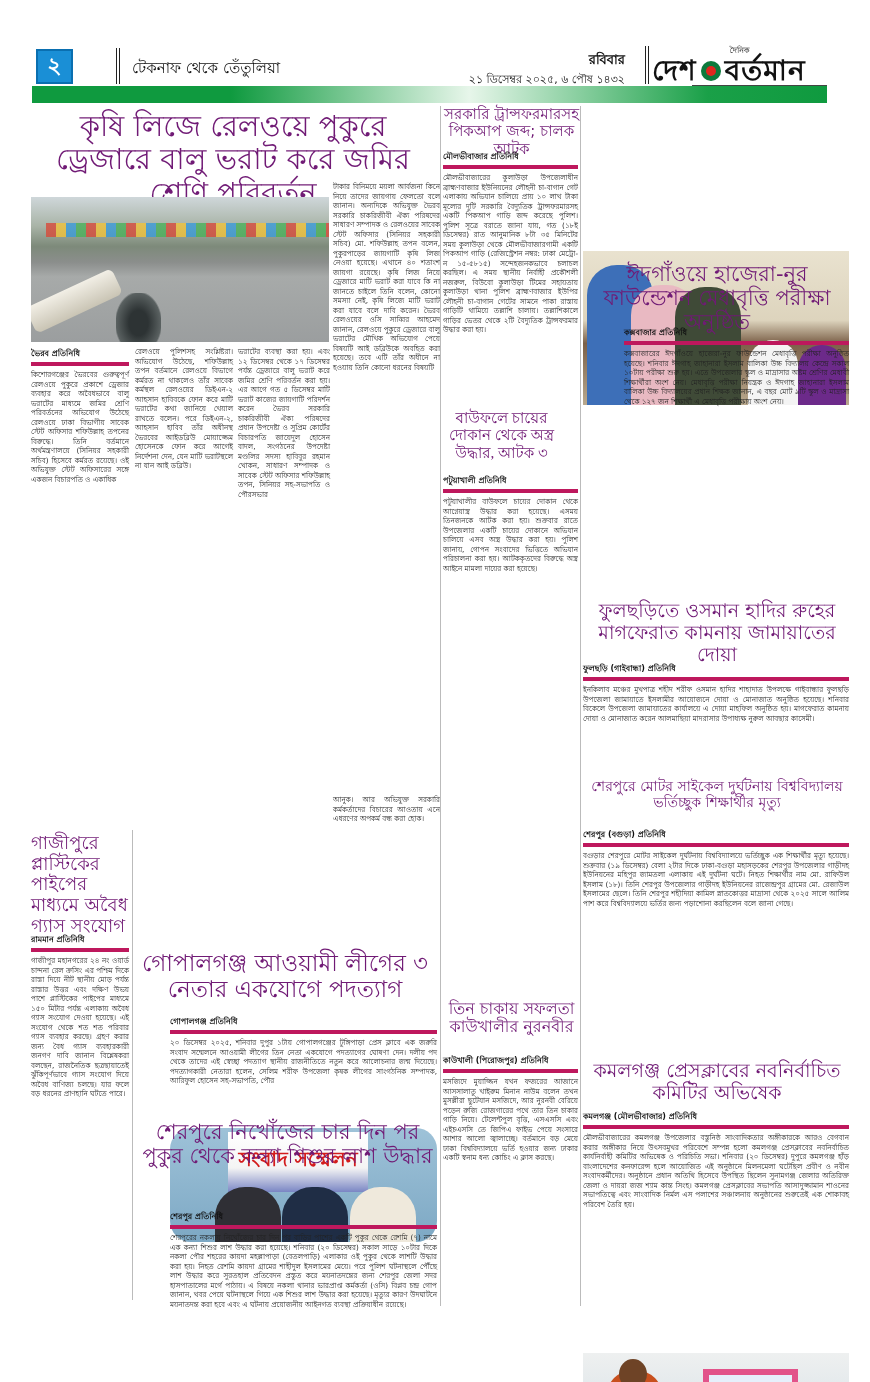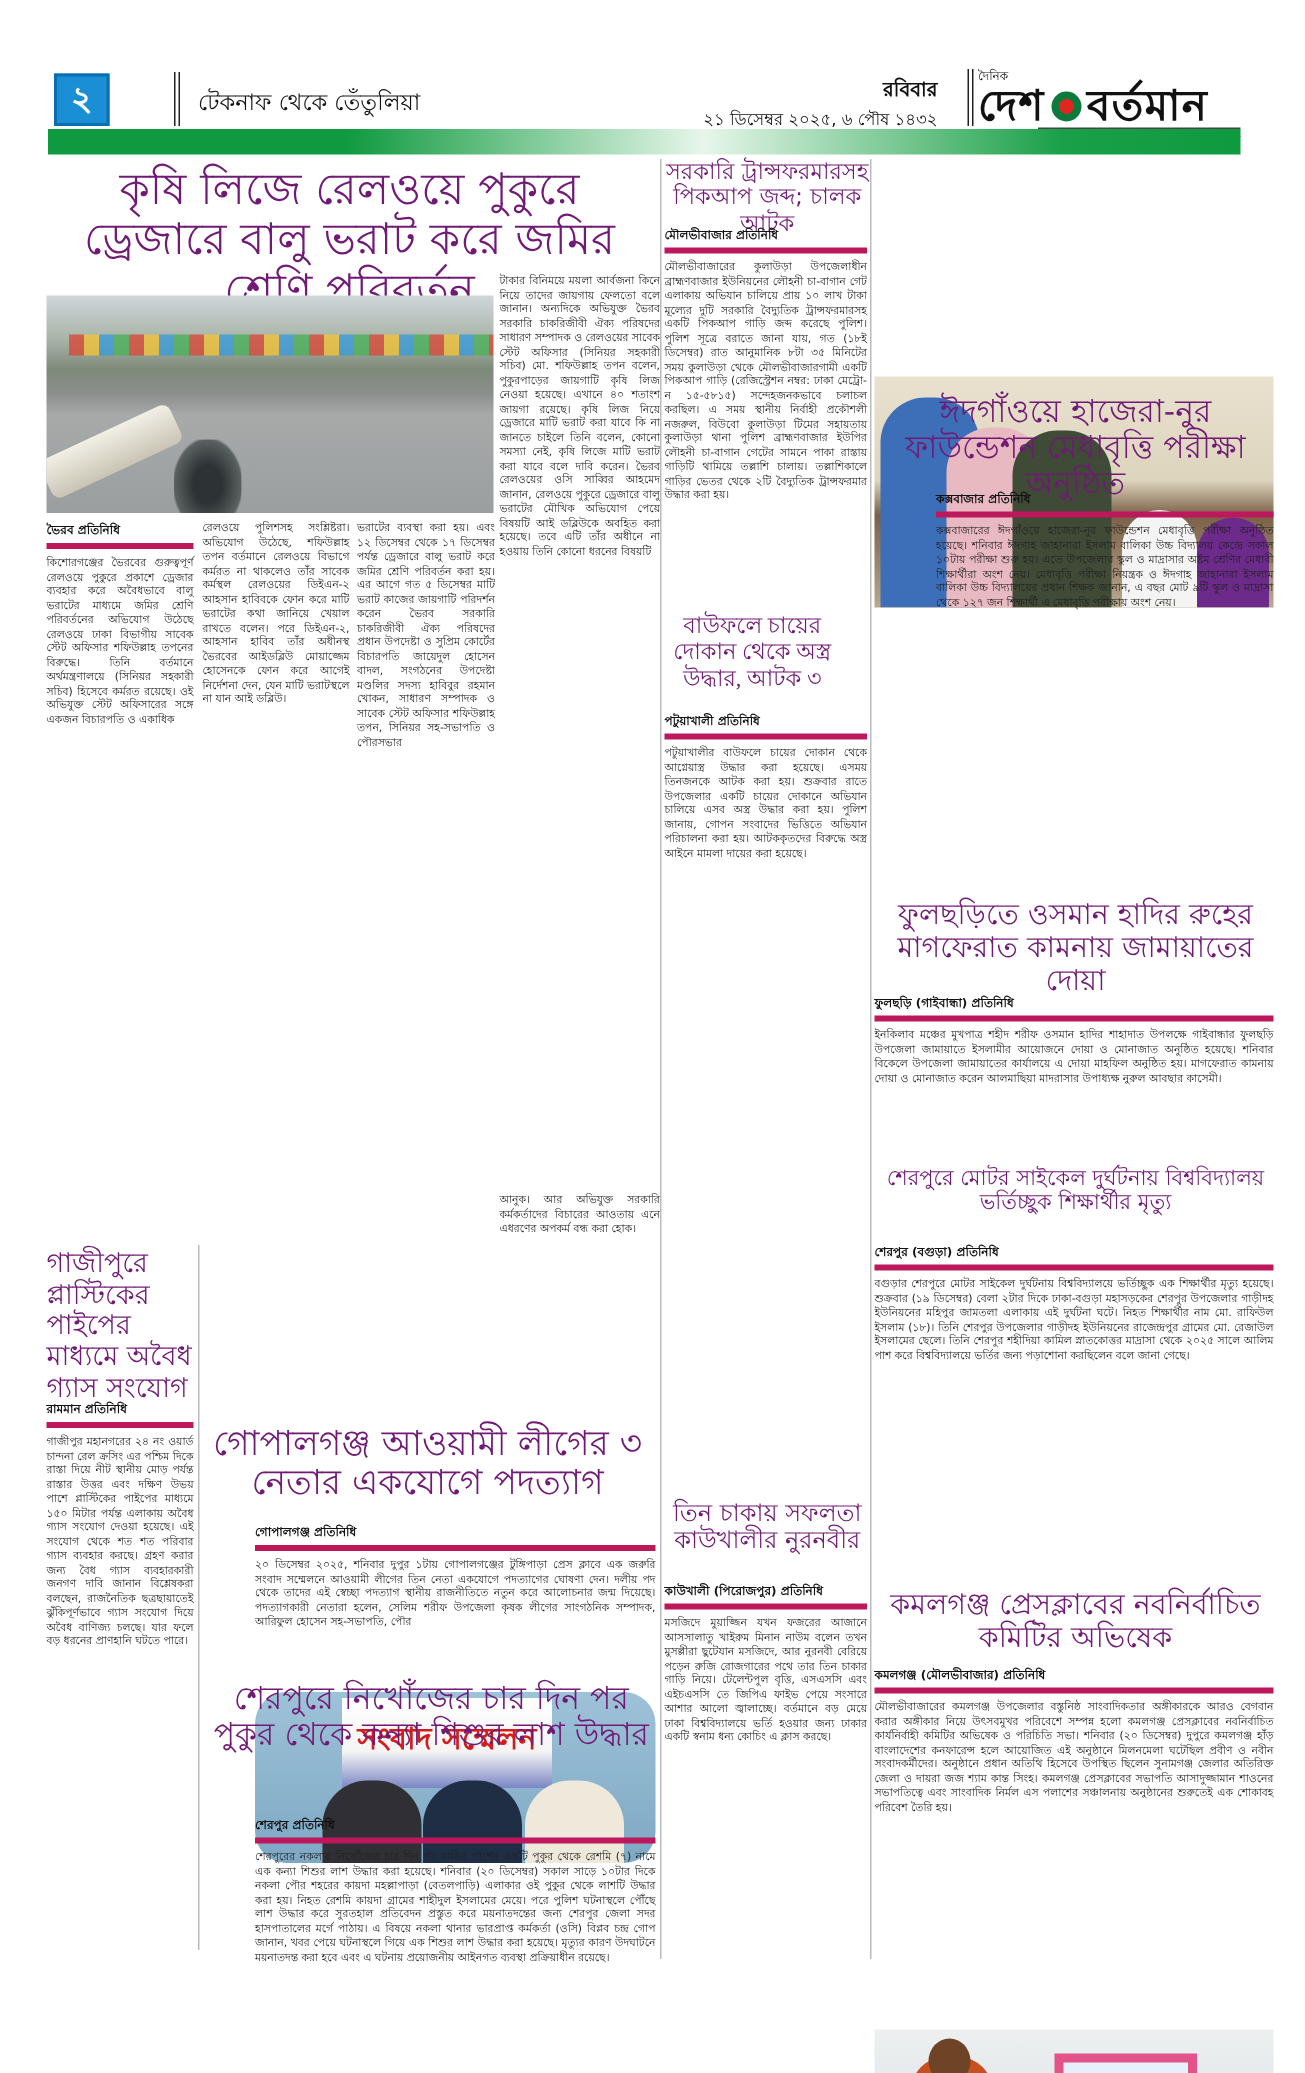--- a/index.html
+++ b/index.html
@@ -5,21 +5,21 @@
   * { box-sizing: border-box; margin: 0; padding: 0; }
   body { width: 870px; height: 1382px; background: #fff; font-family: "DejaVu Sans", sans-serif; color: #111; position: relative; overflow: hidden; }
   .abs { position: absolute; }
   .page-num { left: 36px; top: 49px; width: 37px; height: 35px; background: #1a8fd6; border: 2px solid #0a6fb0; color: #fff; font-size: 22px; font-weight: bold; display: flex; align-items: center; justify-content: center; }
   .dbl-bar { width: 4px; border-left: 1px solid #222; border-right: 1px solid #222; }
   .section-title { left: 132px; top: 56px; font-size: 15px; }
   .green-bar { left: 32px; top: 86px; width: 795px; height: 17px; background: linear-gradient(90deg, #0f9a3f 0%, #0f9a3f 25%, #e7f6ea 55%, #1aa048 85%, #0f9a3f 100%); }
   .dateline { right: 245px; top: 50px; text-align: right; font-size: 11px; }
   .dateline .day { font-size: 13px; font-weight: bold; }
   .masthead { left: 652px; top: 44px; width: 175px; }
-  .masthead .small { font-size: 8px; }
+  .masthead .small { font-size: 8px; text-align: center; }
   .masthead .name { font-size: 28px; font-weight: bold; letter-spacing: 1px; line-height: 1; display: flex; align-items: center; gap: 4px; }
   .flag { width: 20px; height: 20px; border-radius: 50%; background: #0c7a3c; display: inline-flex; align-items: center; justify-content: center; }
   .flag::after { content: ""; width: 10px; height: 10px; border-radius: 50%; background: #e0261f; }
   .masthead .tag { font-size: 7px; text-align: right; border-top: 1px solid #444; margin-left: 40px; padding-top: 1px; }
   h1, h2, h3 { font-family: "DejaVu Sans", sans-serif; font-weight: normal; text-align: center; line-height: 1.15; color: #701a75; }
   .byline { font-size: 8px; font-weight: bold; border-bottom: 4px solid #be185d; padding-bottom: 2px; margin-bottom: 4px; }
   .body-text { font-size: 7.2px; line-height: 1.32; text-align: justify; color: #222; }
   .photo { background: #888; overflow: hidden; }
   .ph-canal { background: linear-gradient(180deg, #cfd7da 0%, #a9b4a7 20%, #7d8a7a 34%, #8b8e8c 45%, #a7aaa9 55%, #9b9e9f 100%); position: relative; }
   .pipe { position: absolute; left: 0; top: 110px; width: 95px; height: 28px; background: linear-gradient(180deg,#f2efe6,#c9c4b4); transform: rotate(-25deg); transform-origin: left; border-radius: 6px; }

